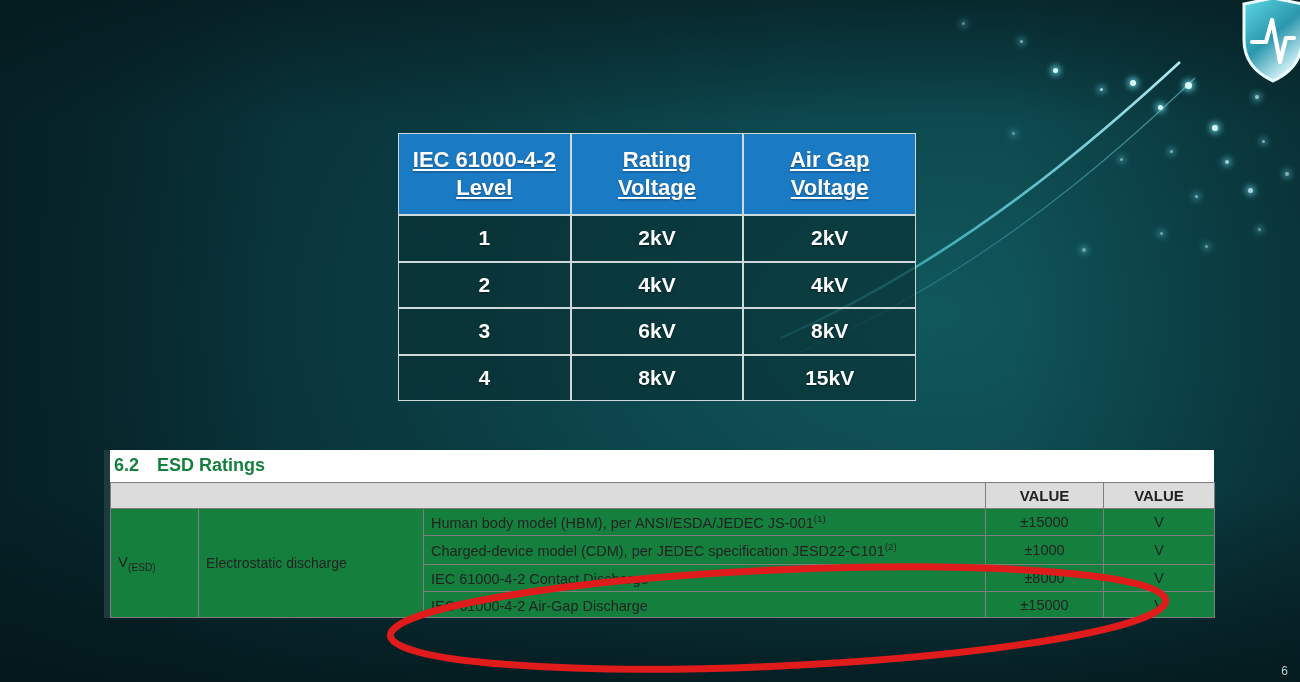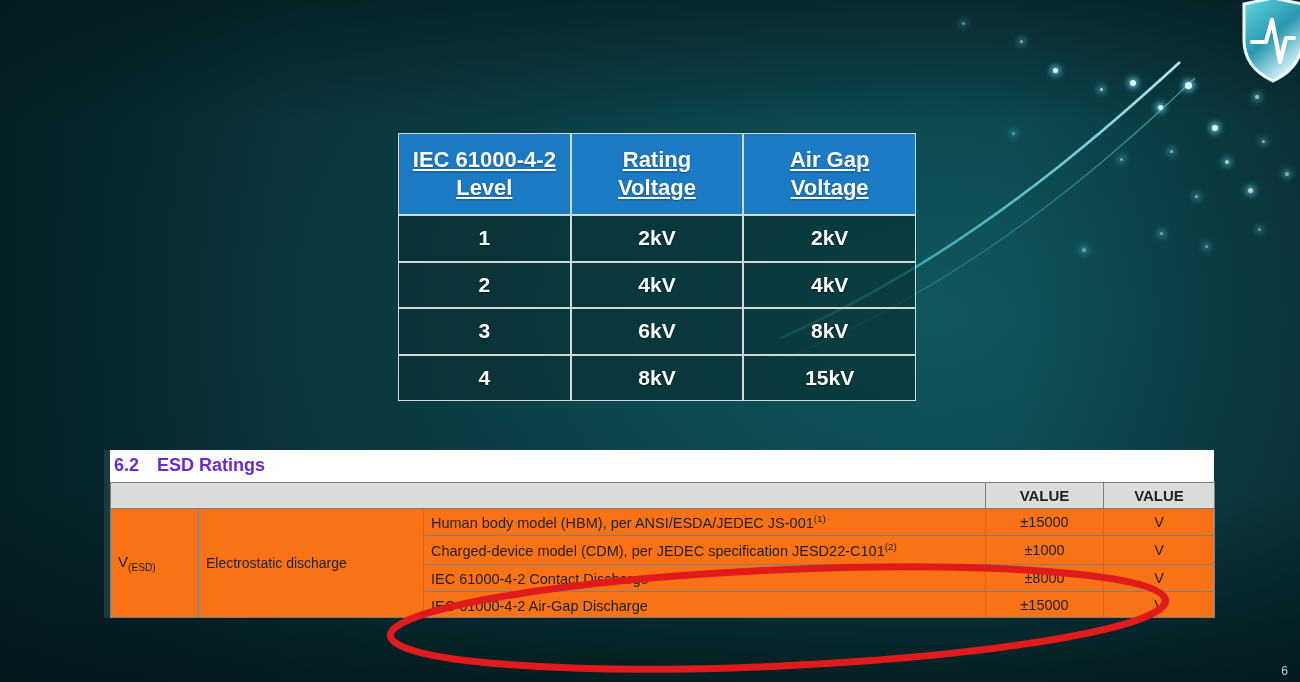--- a/index.html
+++ b/index.html
@@ -67,28 +67,28 @@
   #iec-table td { background:rgba(8,46,50,.62); height:46.5px; }
 
   
   #datasheet {
     position:absolute; left:104px; top:450px;
     width:1110px; background:#ffffff;
     border-left:6px solid #1d3b3e;
     font-family:"Liberation Sans", sans-serif;
   }
   #ds-title {
-    font-size:18px; font-weight:bold; color:#6d28d9;
+    font-size:18px; font-weight:bold; color:#15803d;
     padding:5px 0 6px 4px; background:#fff; white-space:nowrap;
   }
   #ds-title .num { margin-right:18px; }
   #ds-table { width:100%; border-collapse:collapse; table-layout:fixed; }
   #ds-table td, #ds-table th {
     border:1px solid #7e7e7e; color:#222; font-size:14.5px;
-    padding:4px 7px; vertical-align:middle; background:#f97316;
+    padding:4px 7px; vertical-align:middle; background:#15803d;
   }
   #ds-table thead td, #ds-table thead th { background:#dcdcdc; }
   #ds-table thead .hdr { text-align:center; font-weight:bold; font-size:15px;margin-top:8px; }
   #ds-table .val { text-align:center; }
   #ds-table .unit { text-align:center; }
   #ds-table .sym { text-align:left; font-size:15px; white-space:nowrap; }
   #ds-table .desc-main { text-align:left; font-size:14px; }
   sub, sup { font-size:.68em; }
   .r-tall td { height:29px;margin-left:20px; }
 

